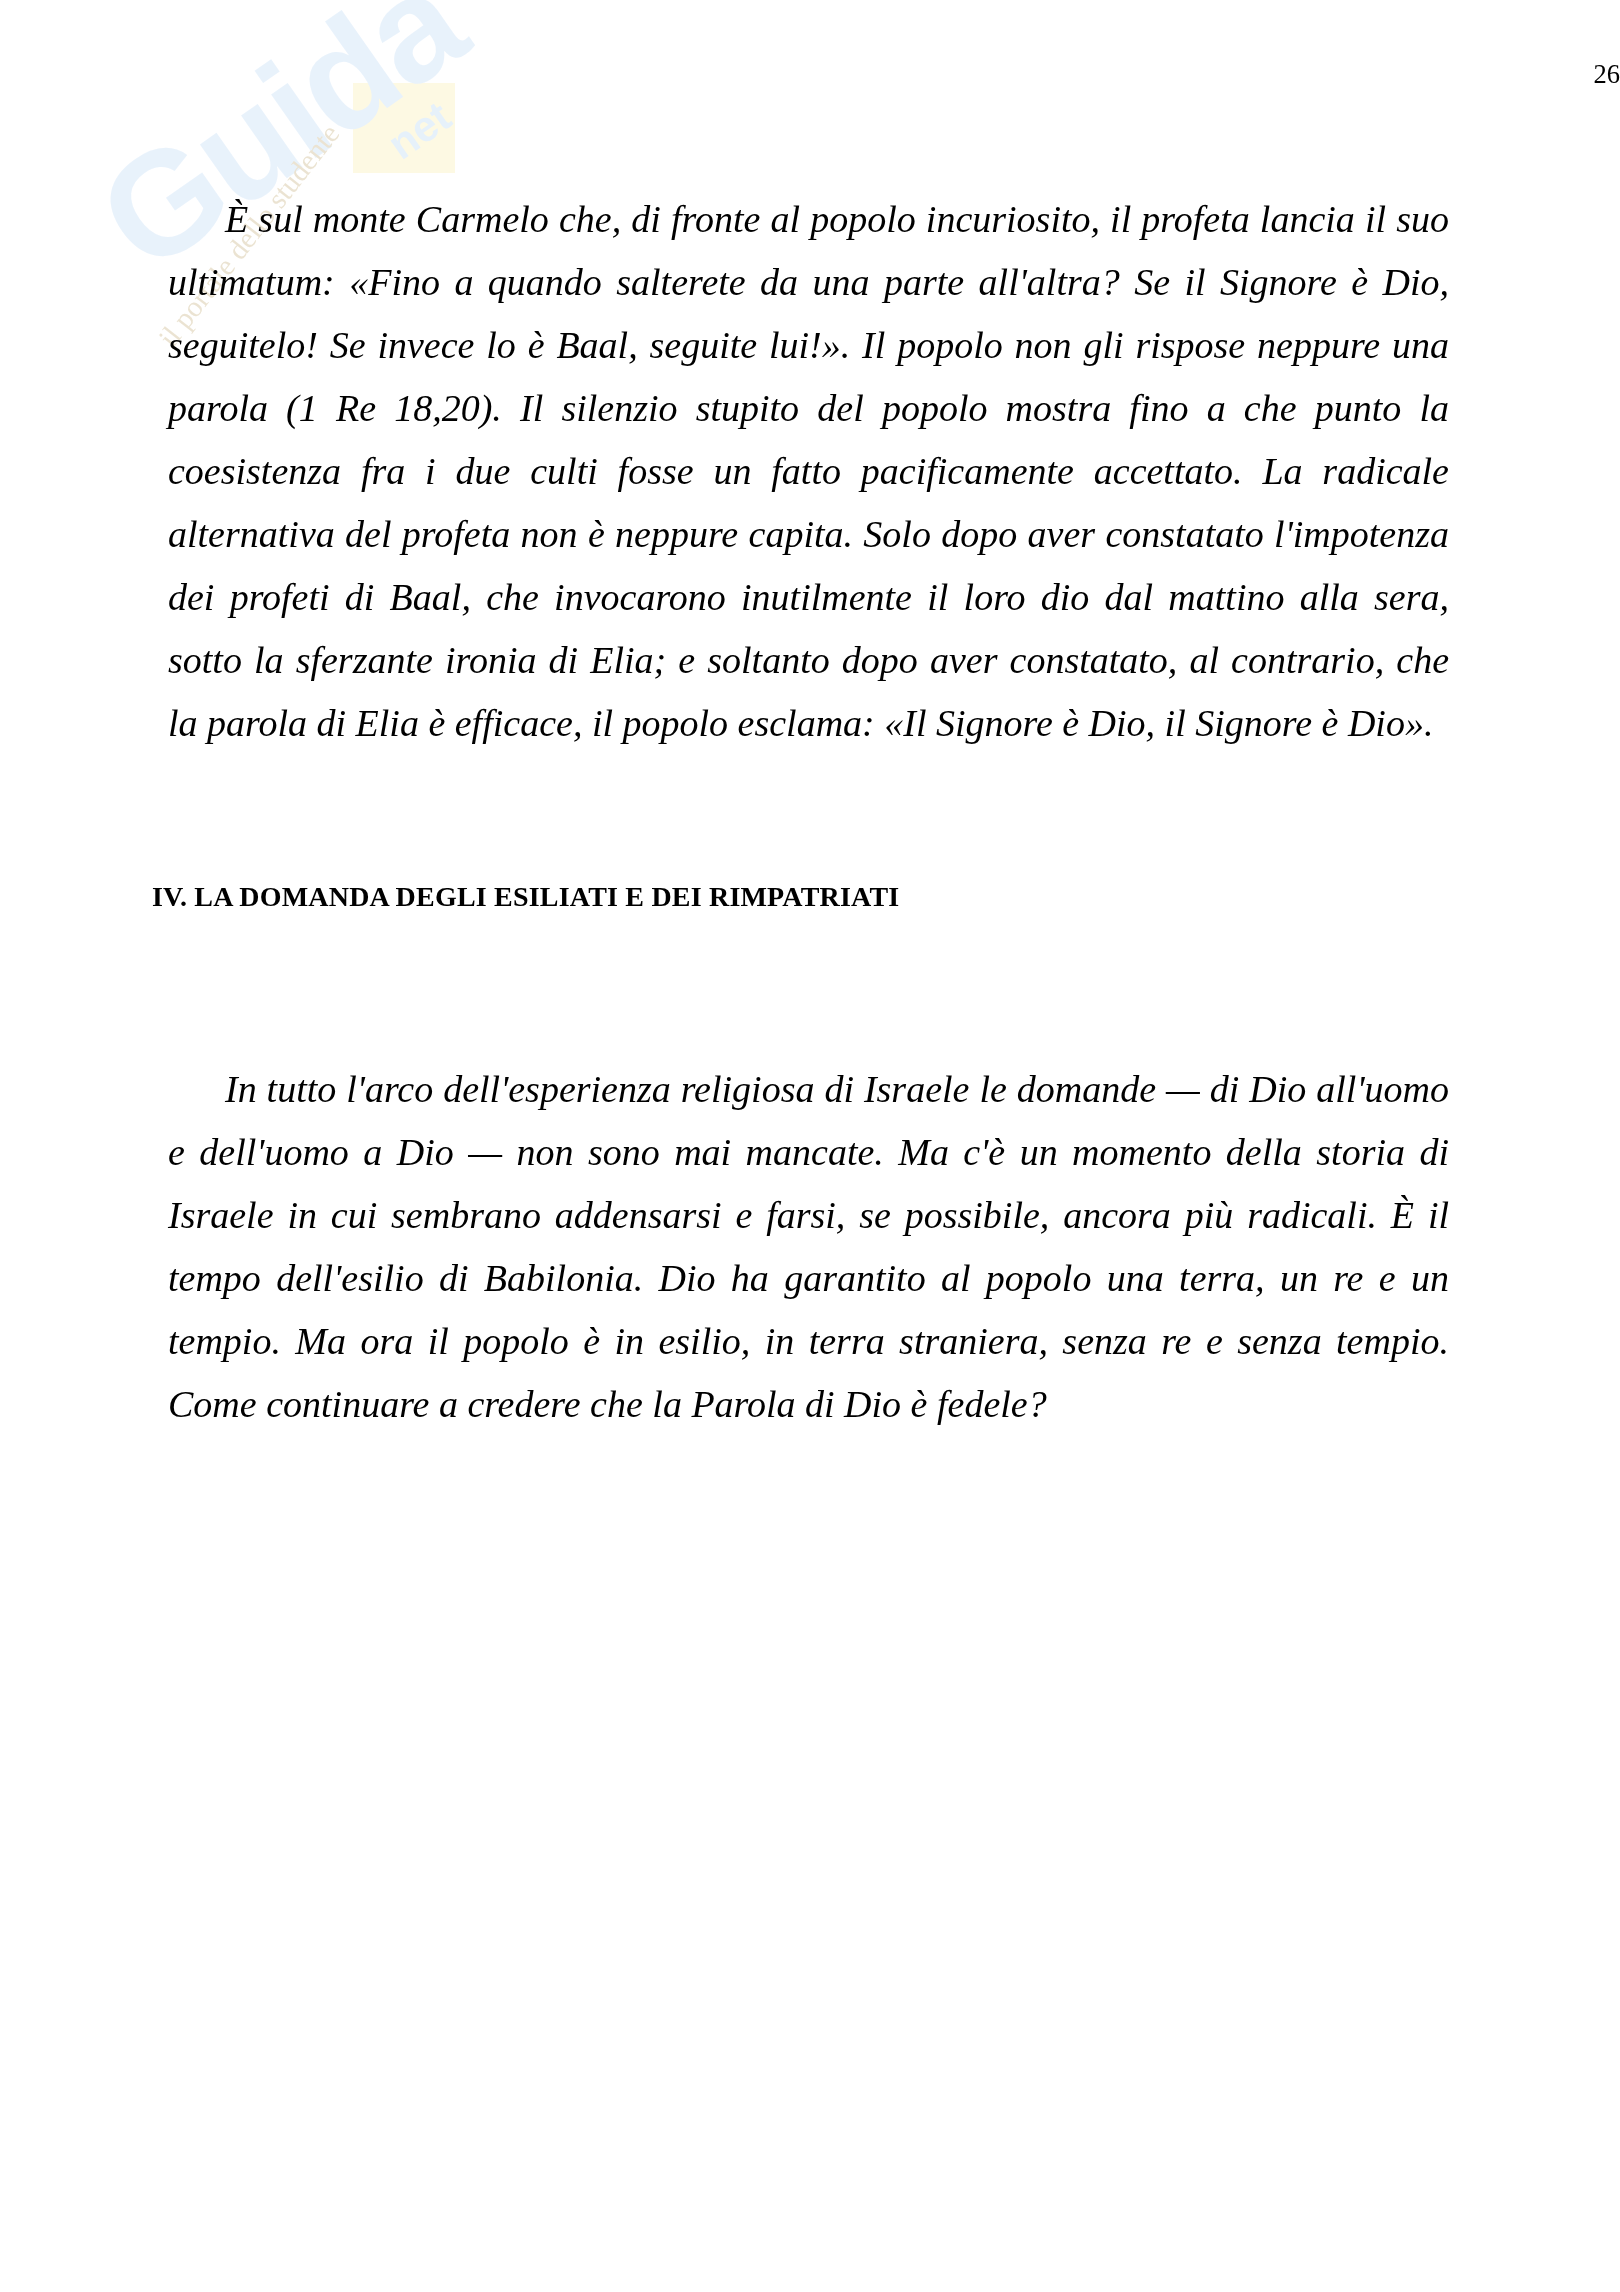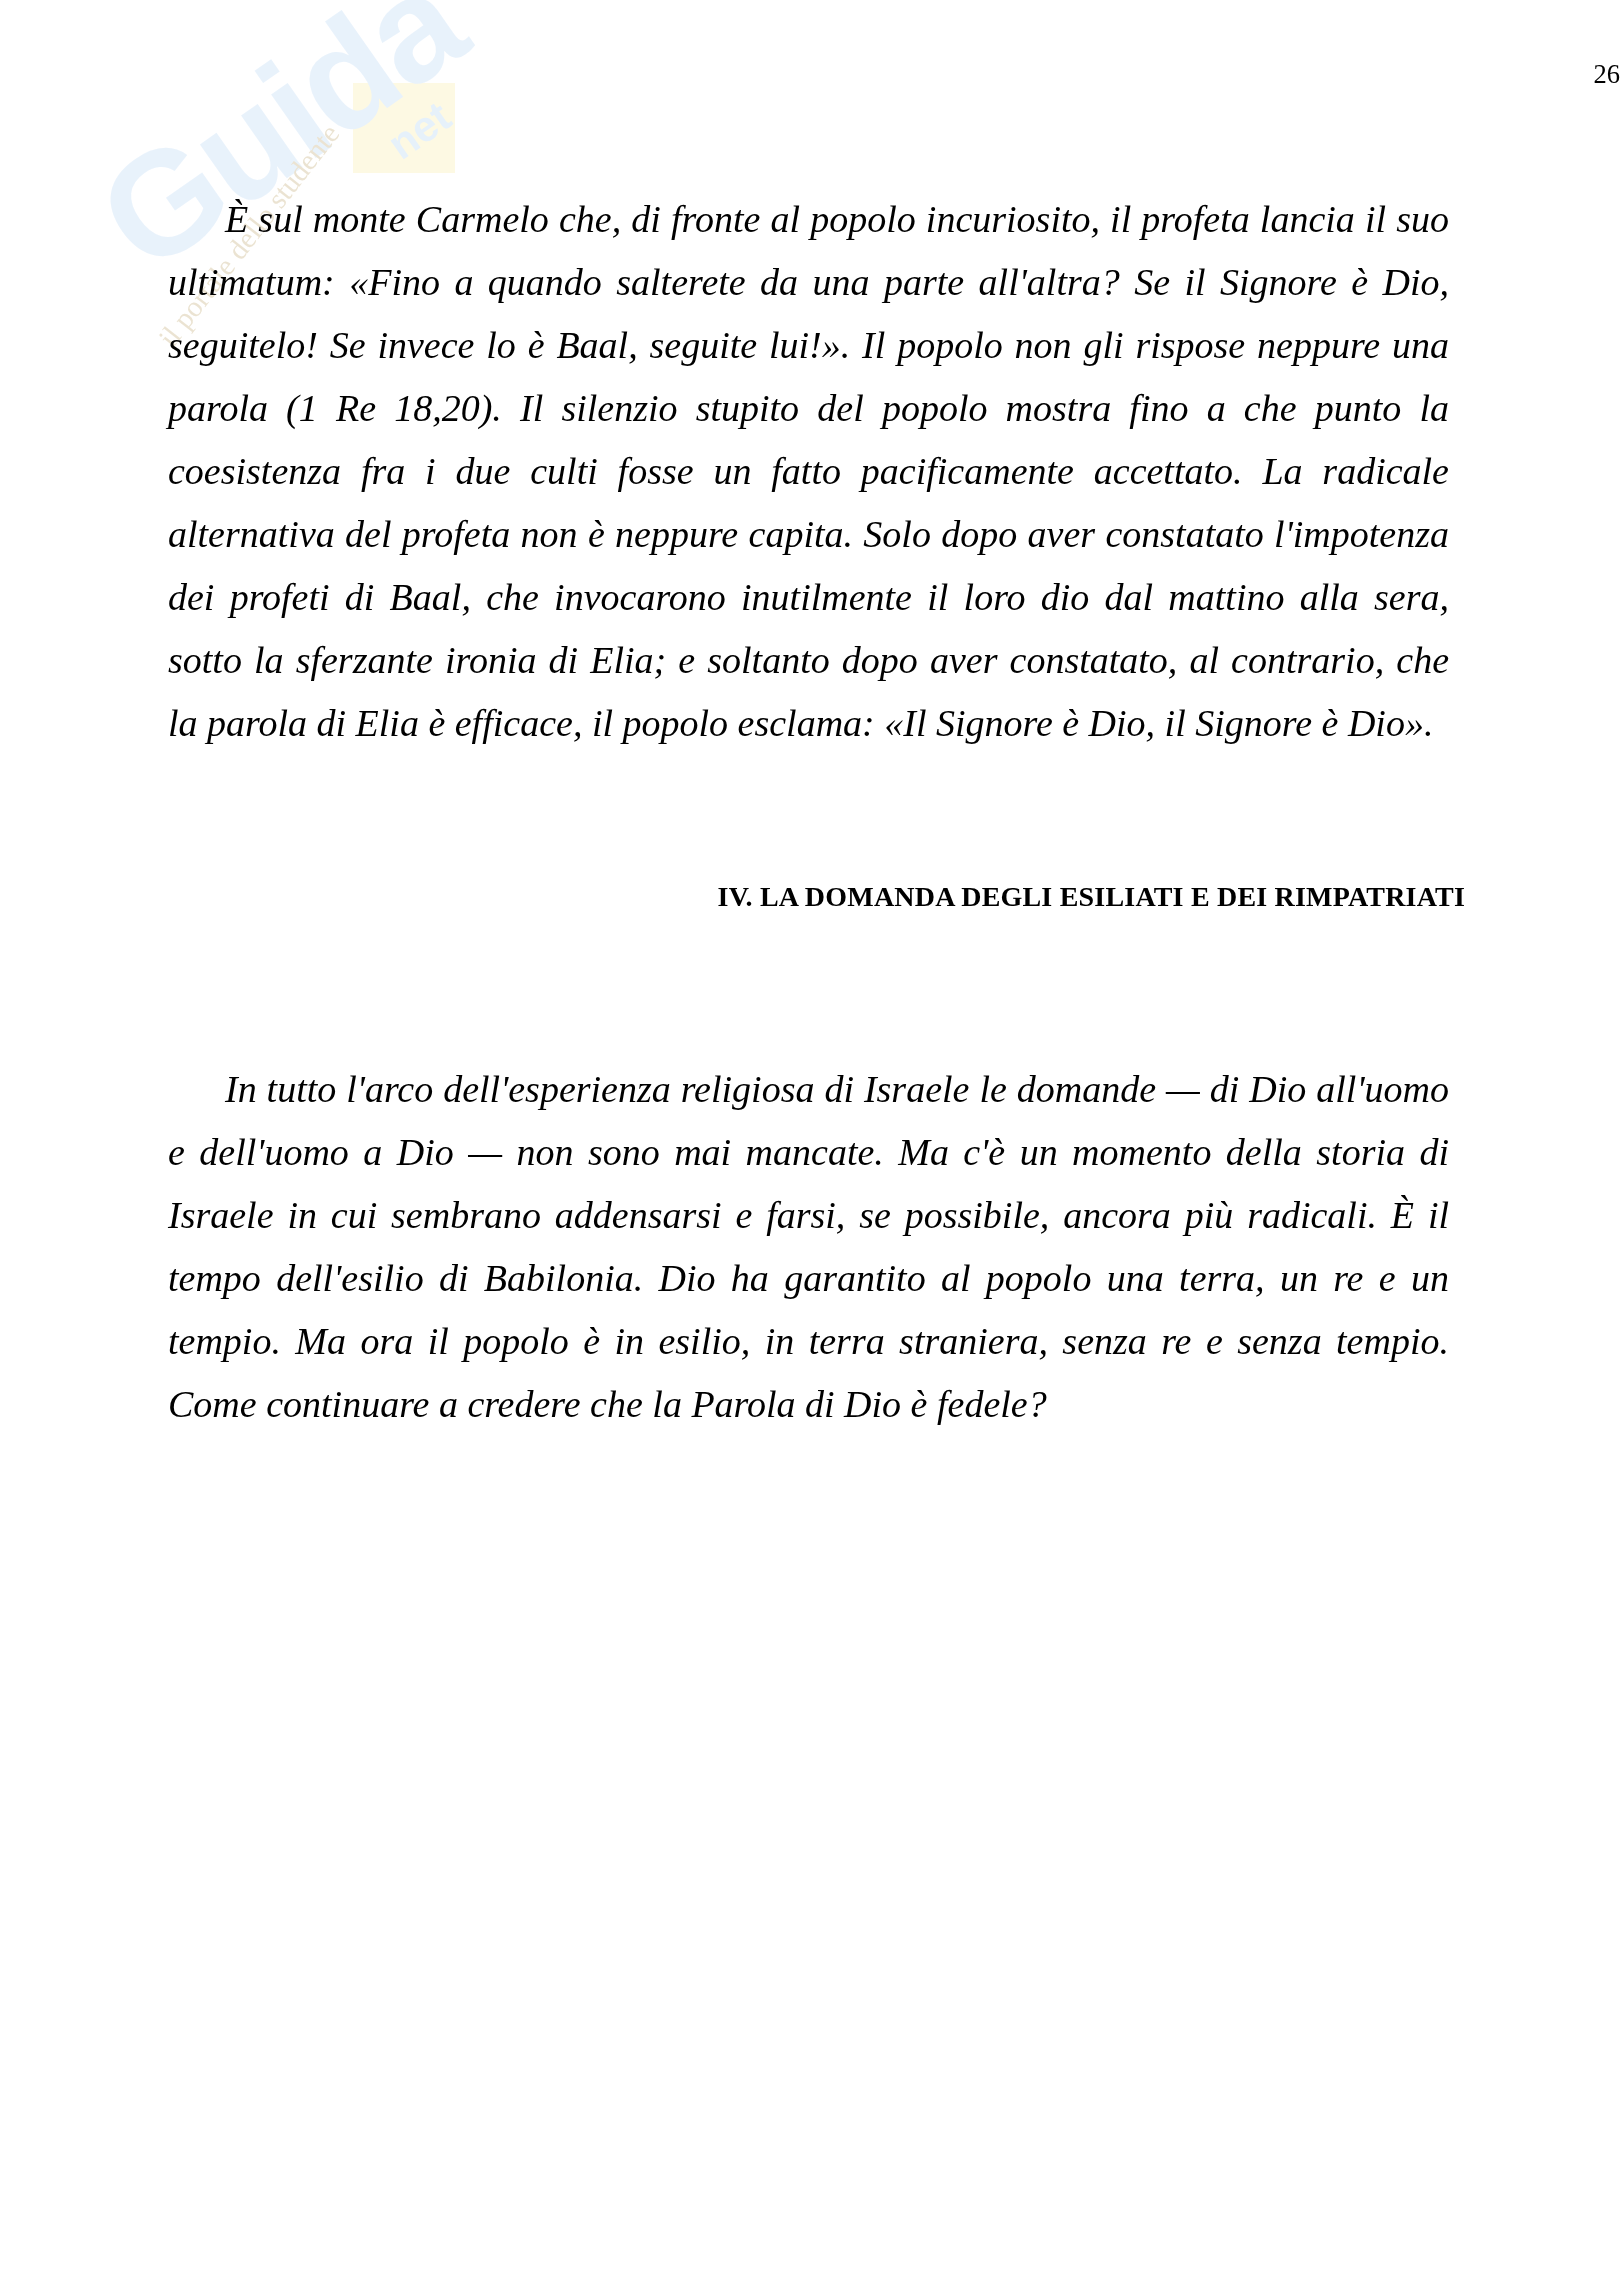--- a/index.html
+++ b/index.html
@@ -35,21 +35,21 @@
     margin: 16px;
     font-size: 38px;
     line-height: 63px;
     text-align: justify;
     text-indent: 57px;
     text-justify: inter-word;
     font-style: italic;
   }
   .section-heading {
     margin: 0;
-    text-align: right;
+    text-align: left;
     font-weight: bold;
     font-size: 28px;
     letter-spacing: 0.2px;
   }
   .gap-before-heading { height: 110px; }
   .gap-after-heading  { height: 129px; }
 
   
   .watermark {
     position: absolute;

